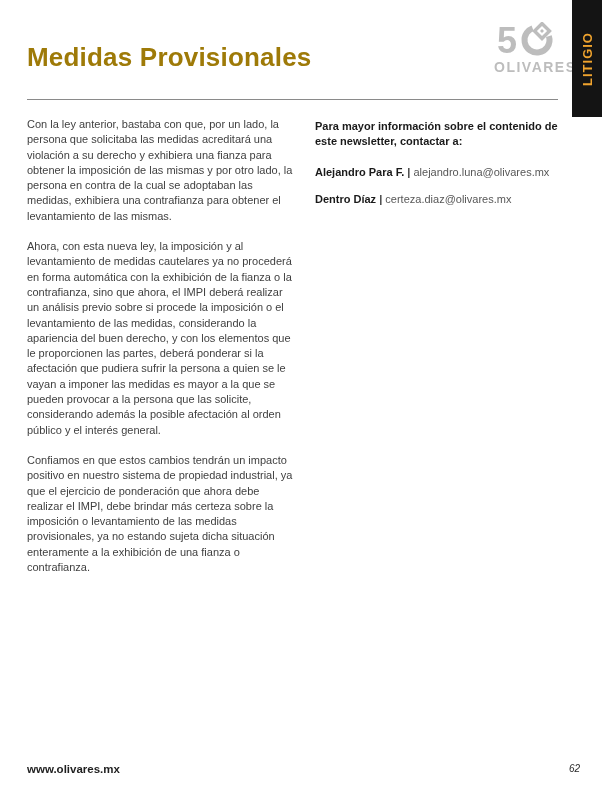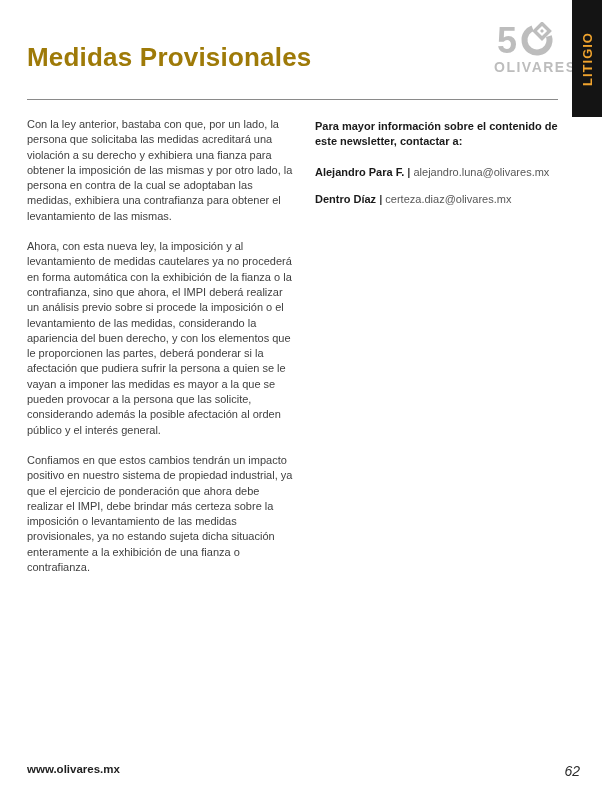--- a/index.html
+++ b/index.html
@@ -116,21 +116,21 @@
     font-size: 11.5px;
     font-weight: bold;
     color: #1f1f1f;
     text-decoration: none;
     margin-top: 15px;
   }
   .page-number {
     position: absolute;
     right: 22px;
     top: 763px;
-    font-size: 14px;
+    font-size: 10px;
     font-style: italic;
     color: #2a2a2a;
   }
 </style>
 </head>
 <body>
 
 <div class="page">
 
   <h1 class="page-title">Medidas Provisionales</h1>

